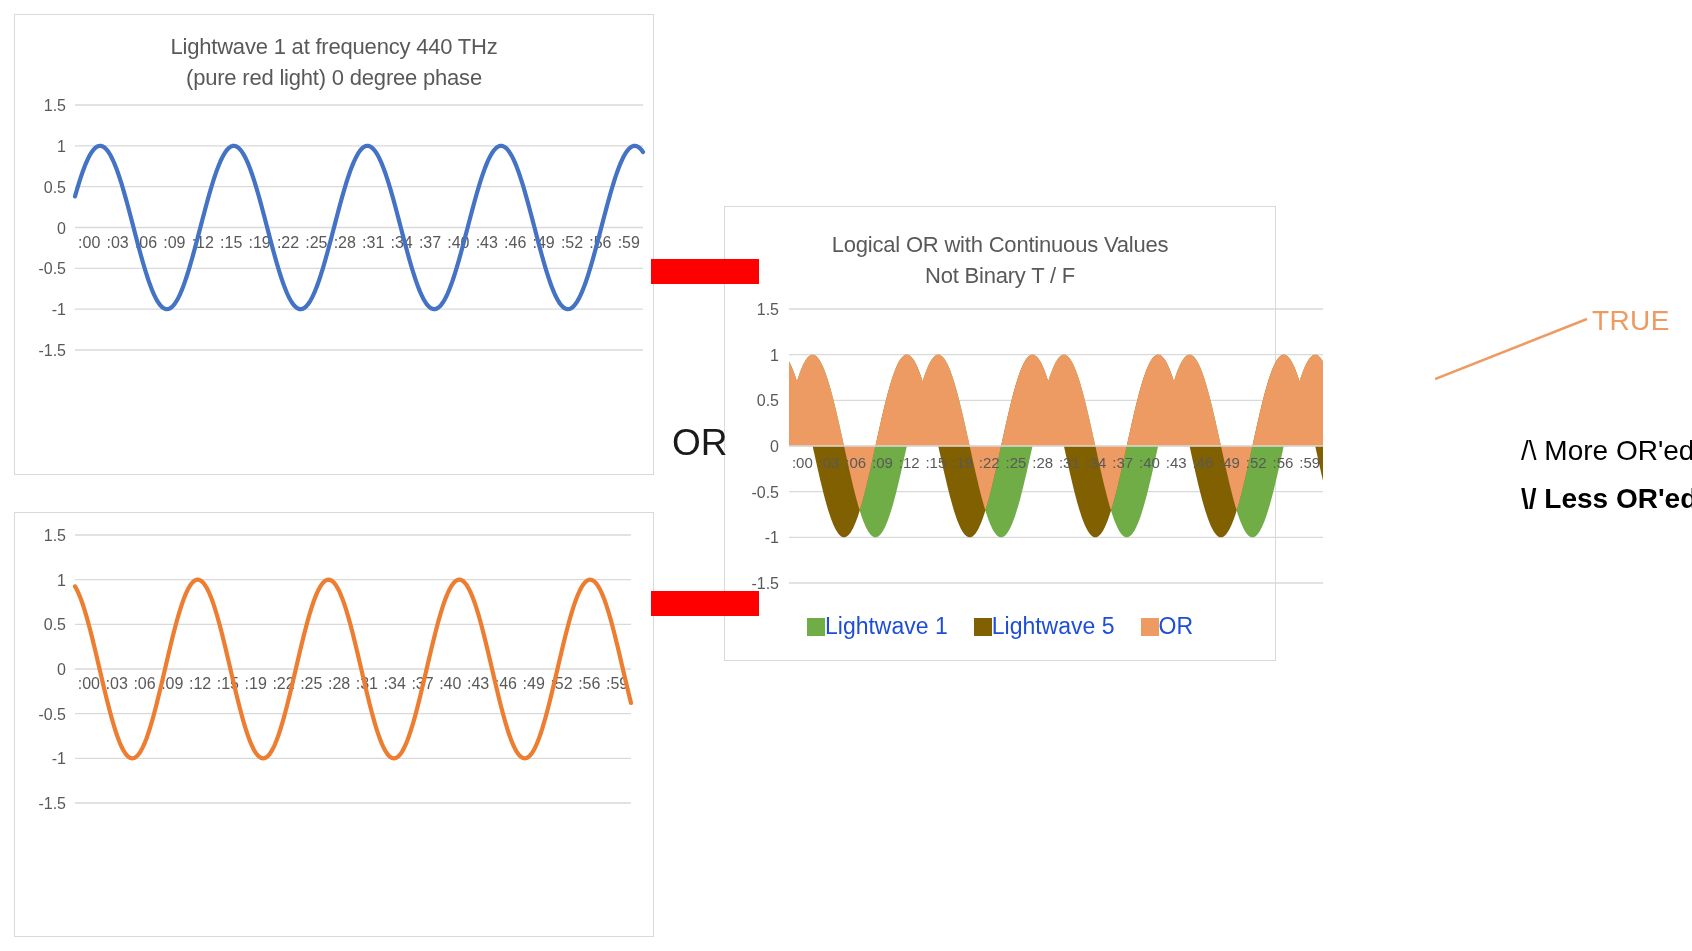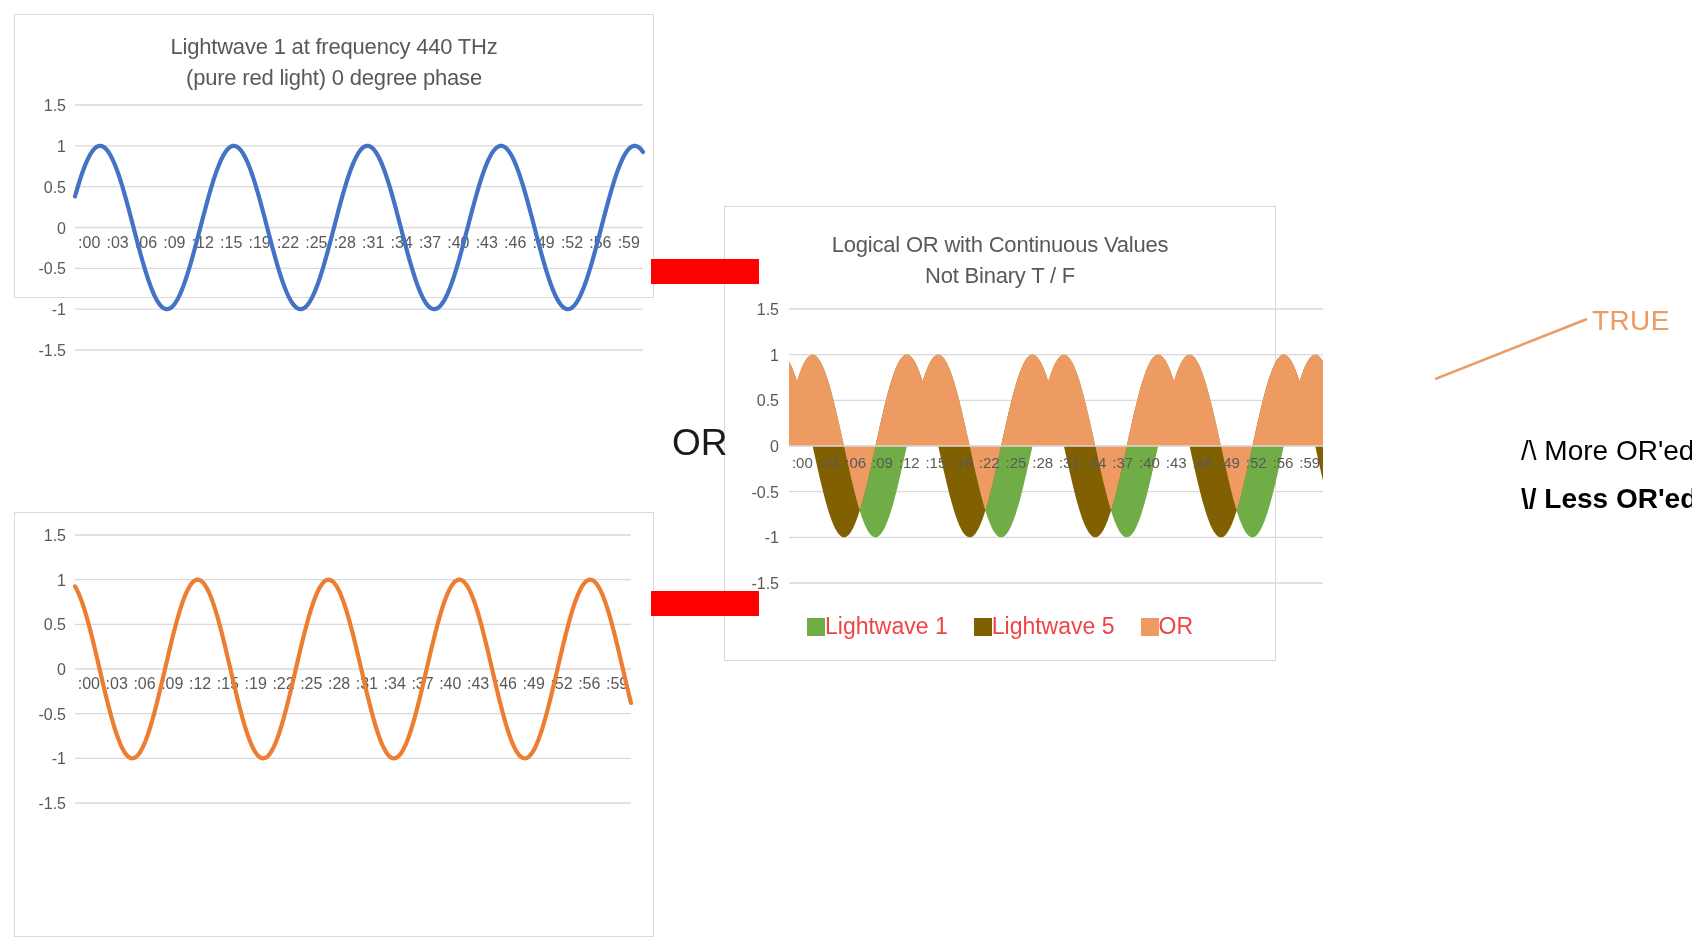--- a/index.html
+++ b/index.html
@@ -13,21 +13,21 @@
     position: relative;
     font-family: "Liberation Sans", sans-serif;
     overflow: hidden;
   }
   .chart-panel {
     position: absolute;
     background: #ffffff;
     border: 1px solid #d9d9d9;
     box-sizing: border-box;
   }
-  #chart-lw1 { left: 14px;  top: 14px;  width: 640px;  height: 284px; }
+  #chart-lw1 { left: 14px;  top: 14px;  width: 640px;  height: 461px; }
   #chart-lw2 { left: 14px;  top: 512px; width: 640px;  height: 425px; }
   #chart-or  { left: 724px; top: 206px; width: 552px;  height: 455px; }
 
   .chart-title {
     text-align: center;
     color: #595959;
     font-size: 22px;
     line-height: 1.42;
     padding-top: 16px;
     letter-spacing: -0.2px;
@@ -89,21 +89,21 @@
     justify-content: center;
     align-items: center;
     gap: 26px;
     margin-top: 2px;
   }
   .legend-item {
     display: flex;
     align-items: center;
     gap: 0;
     font-size: 23px;
-    color: #ef4444;
+    color: #1d4ed8;
   }
   .legend-swatch {
     width: 18px;
     height: 18px;
     display: inline-block;
   }
 </style>
 </head>
 <body>
 

